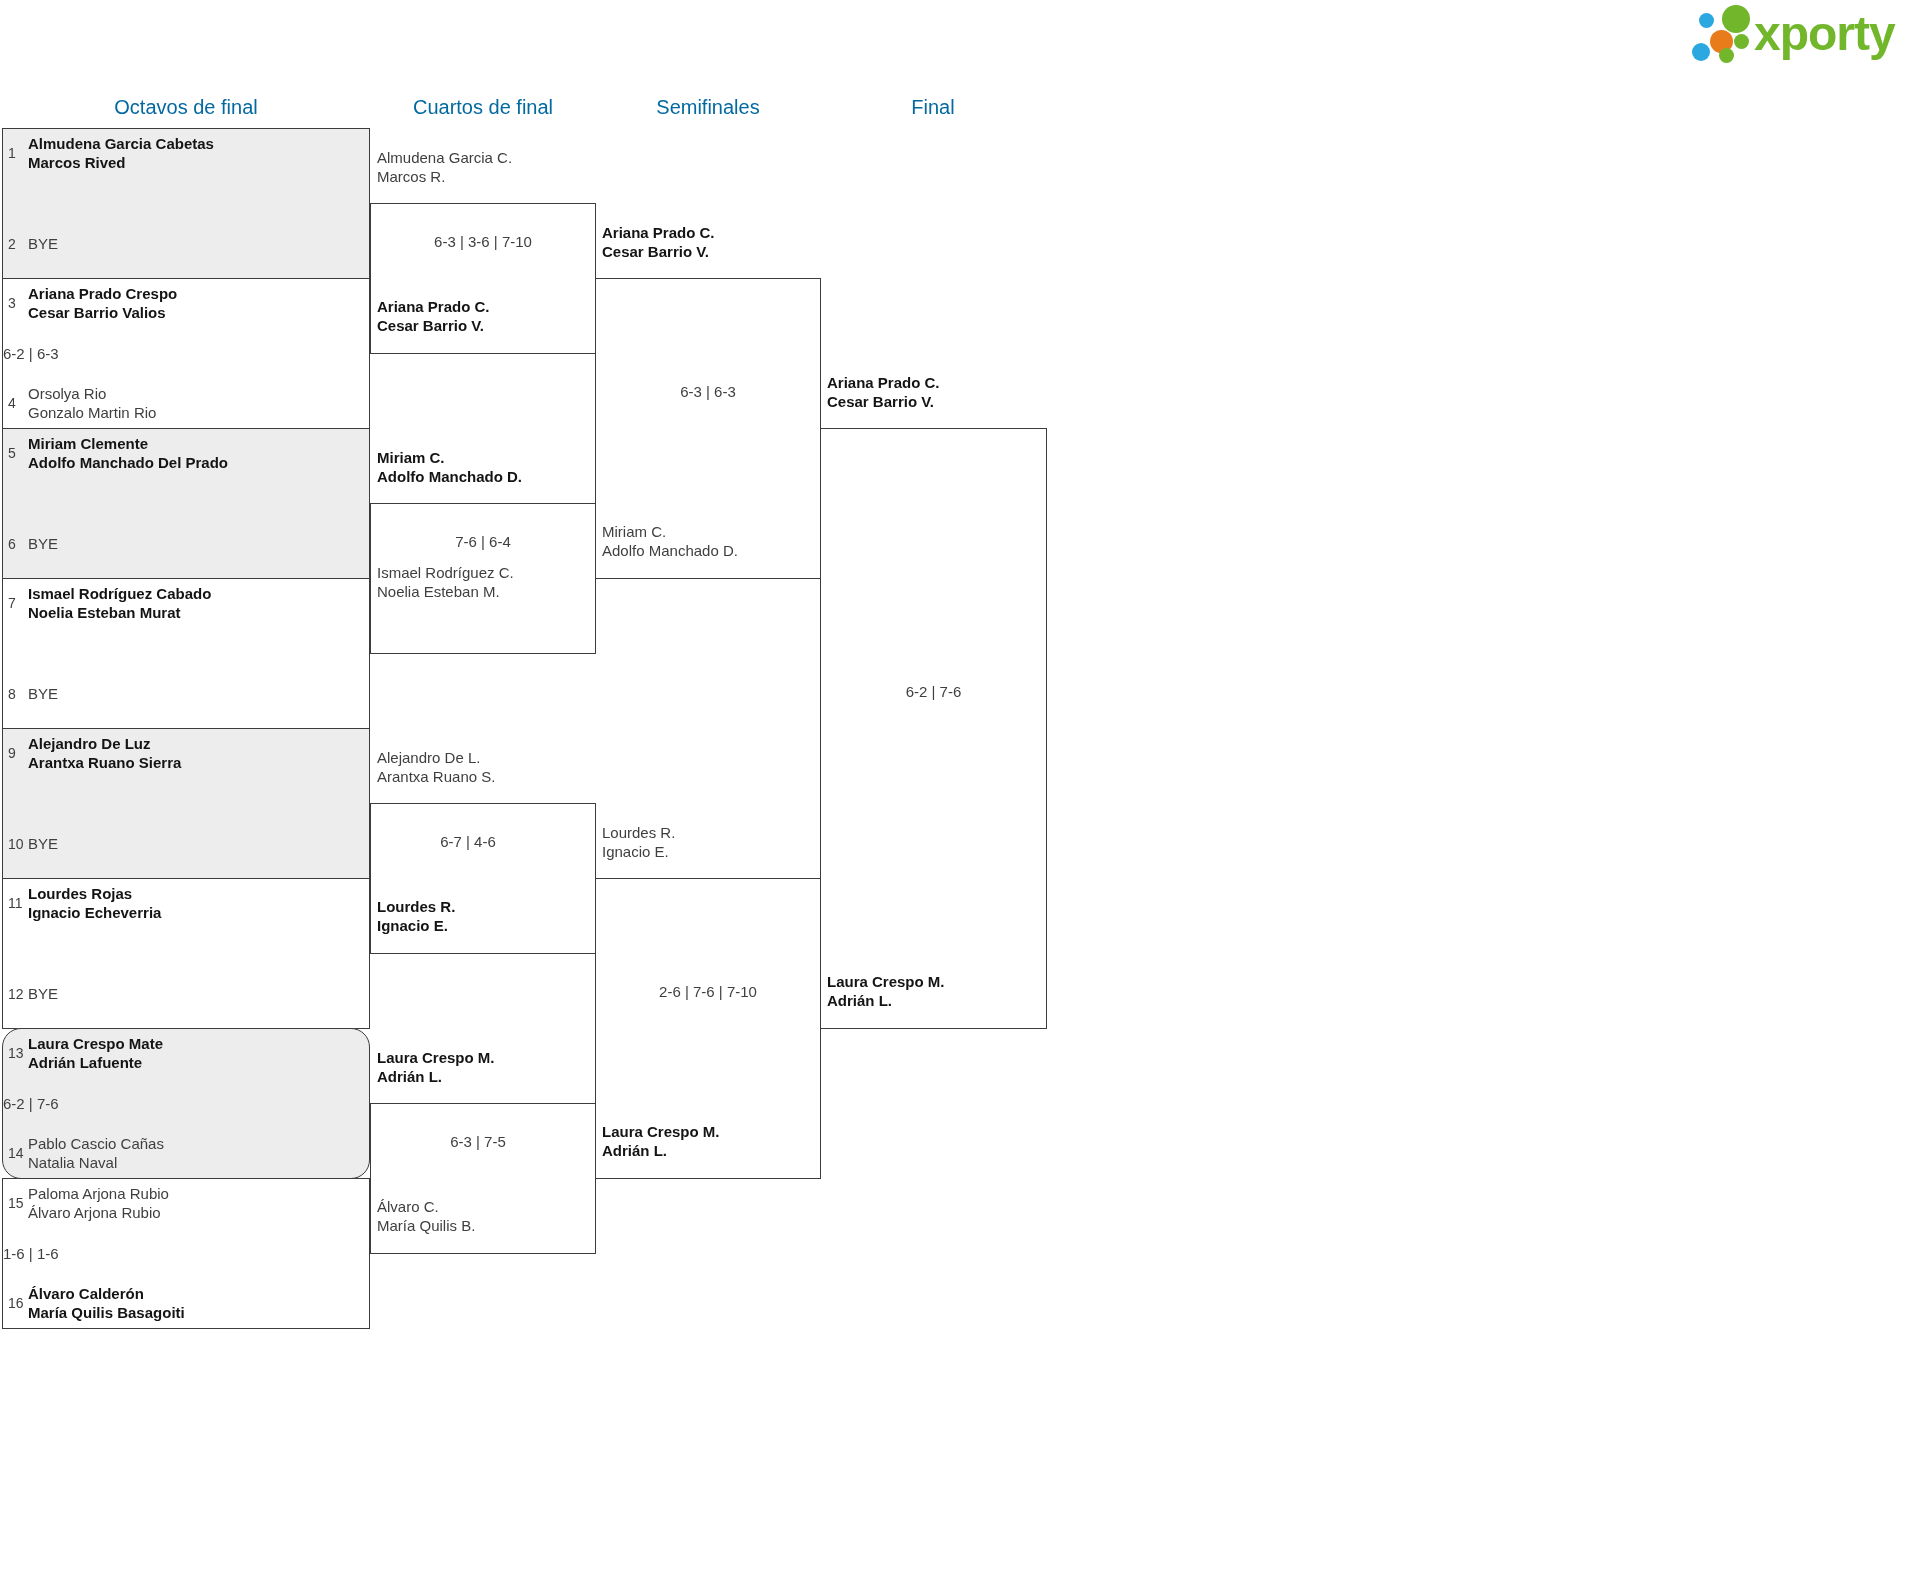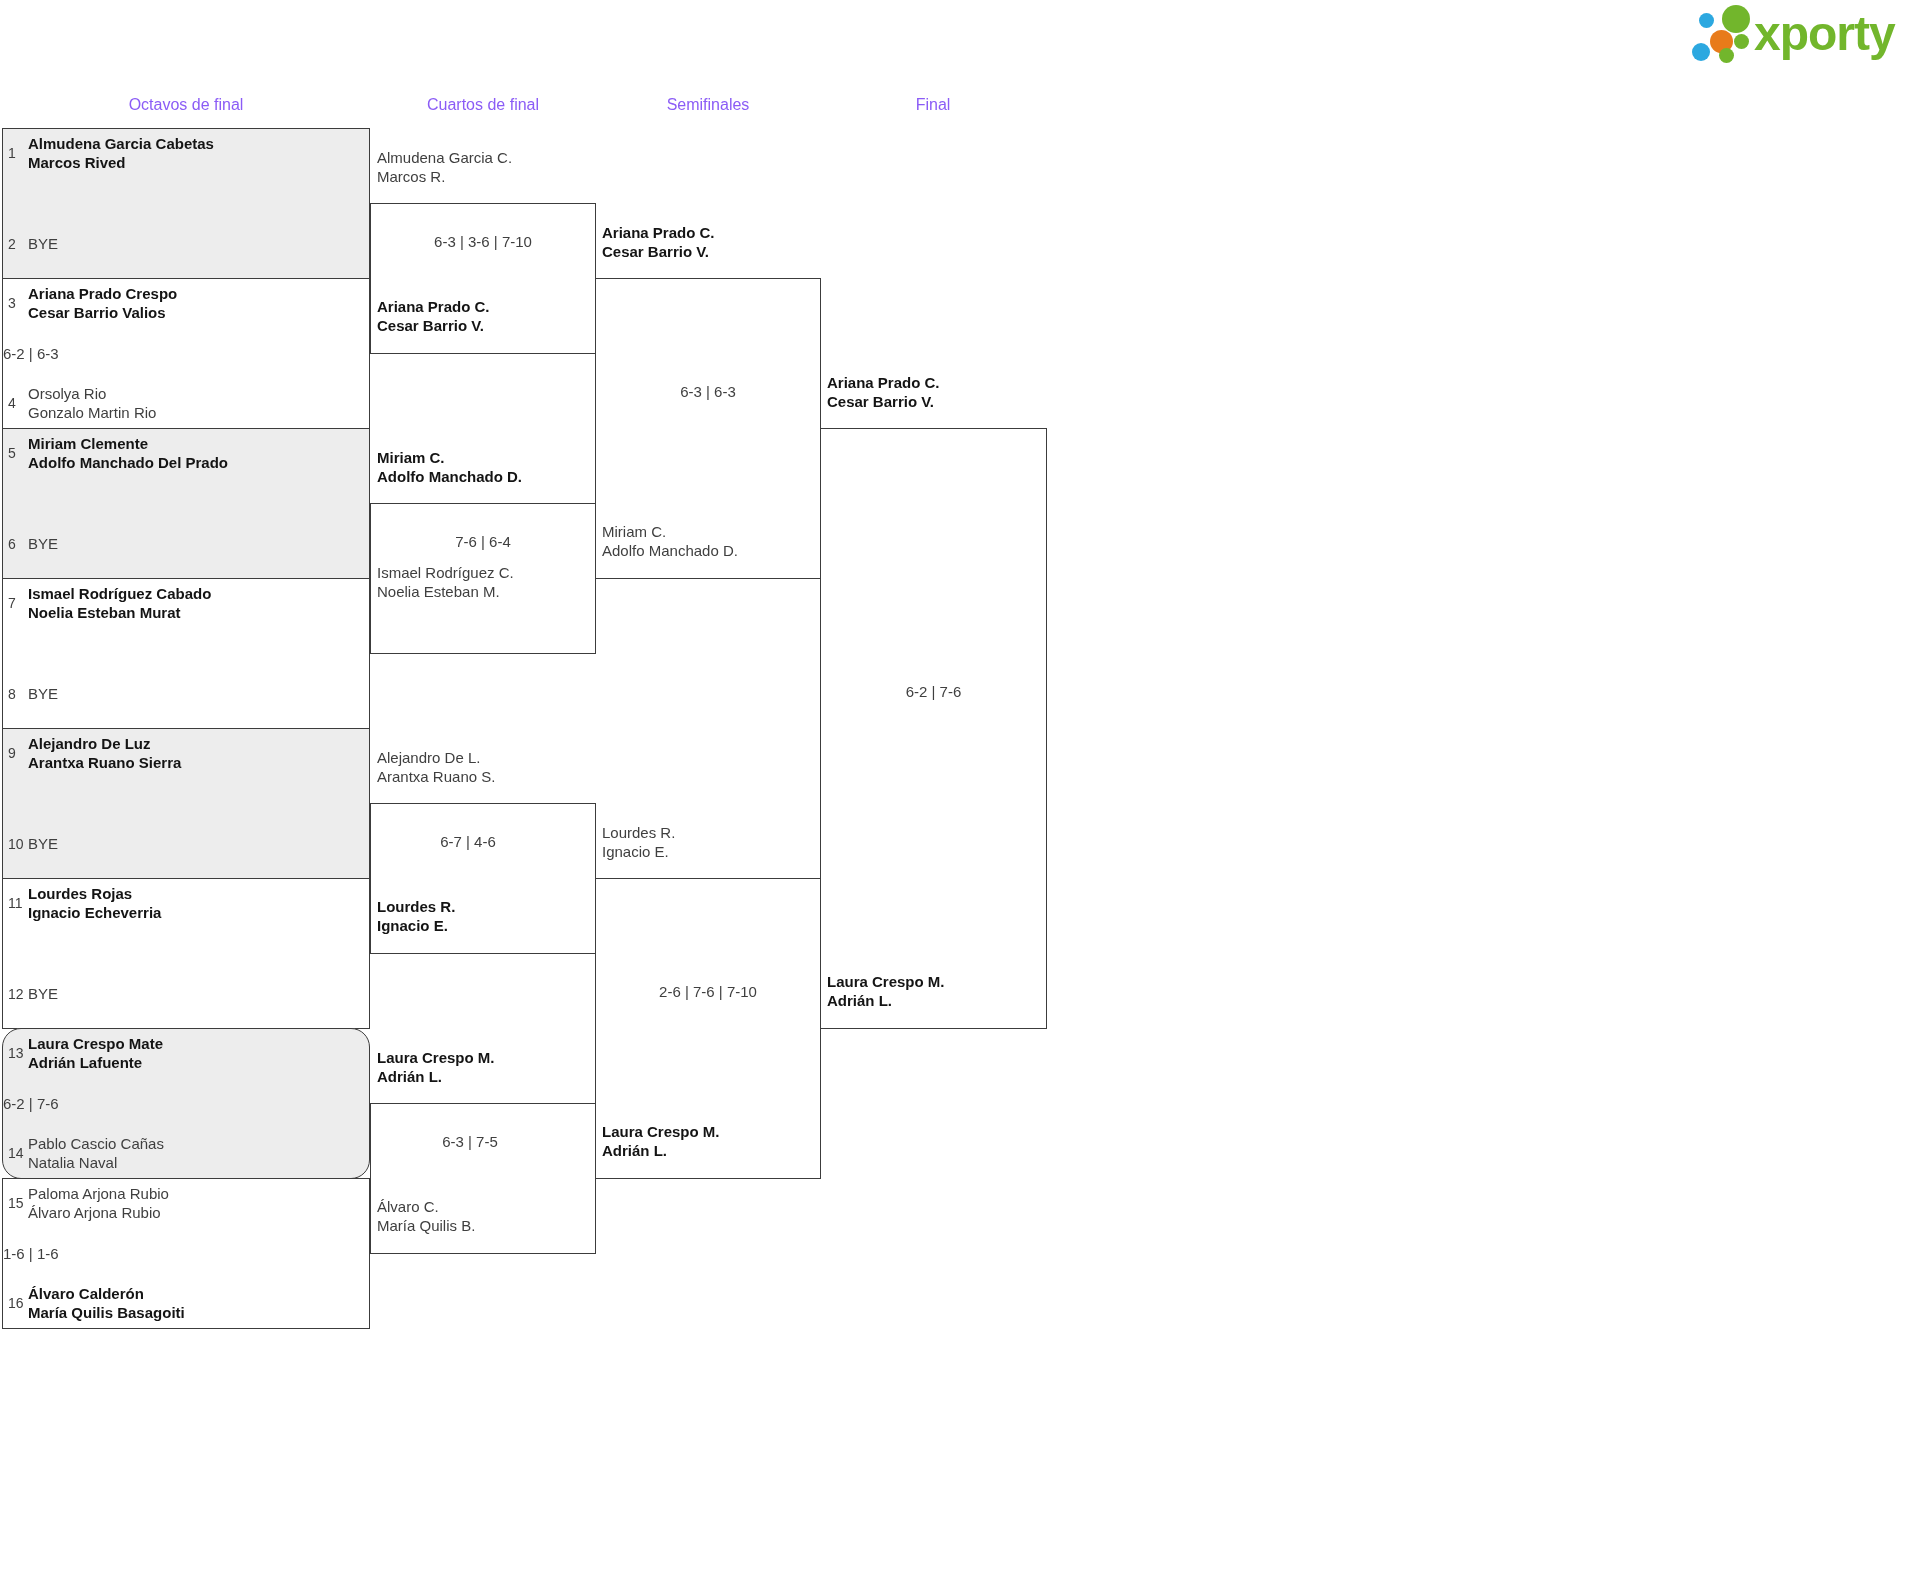--- a/index.html
+++ b/index.html
@@ -3,21 +3,21 @@
 <meta charset="utf-8">
 <style>
   html,body{margin:0;padding:0;background:#fff;}
   .page{position:relative;width:1920px;height:1591px;background:#ffffff;
         font-family:"Liberation Sans",sans-serif;color:#1e1e1e;overflow:hidden;}
 
   
   .title-block{position:absolute;left:4px;top:3px;font-size:26px;line-height:30px;font-weight:600;color:#1e1e1e;}
 
   
-  .col-header{position:absolute;top:96px;transform:translateX(-50%);font-size:16px;font-weight:400;color:#8b5cf6;white-space:nowrap;text-align:center;}
+  .col-header{position:absolute;top:96px;transform:translateX(-50%);font-size:20px;font-weight:400;color:#0369a1;white-space:nowrap;text-align:center;}
 
   
   .r16-box{position:absolute;left:2px;width:368px;height:151px;border:1px solid #3c3c3c;box-sizing:border-box;background:#ffffff;}
   .r16-box.shaded{background:#ededed;}
   .slot{position:absolute;left:5px;right:4px;display:flex;align-items:center;}
   .slot-top{top:5px;}
   .slot-bottom{top:105px;}
   .seed{flex:0 0 20px;font-size:14px;color:#3f3f3f;}
   .names{font-size:15px;line-height:19px;color:#3f3f3f;}
   .names.win{font-weight:700;color:#141414;}
@@ -223,21 +223,21 @@
           <div class="nline">Lourdes R.</div>
           <div class="nline">Ignacio E.</div>
         </div>
     </div>
       <div>
       <div class="cell-rect" style="left: 370px; top: 1103px; width: 226px; height: 151px;"></div>
       <div class="cell-team cell-team-top win" style="left: 377px; top: 1048px;">
           <div class="nline">Laura Crespo M.</div>
           <div class="nline">Adrián L.</div>
         </div>
-      <div class="cell-score" style="left: 370px; width: 200px; top: 1133px;">6-3 | 7-5</div>
+      <div class="cell-score" style="left: 370px; width: 200px; top: 1133px; padding-left: 8px;">6-3 | 7-5</div>
       <div class="cell-team cell-team-bottom" style="left: 377px; top: 1197px;">
           <div class="nline">Álvaro C.</div>
           <div class="nline">María Quilis B.</div>
         </div>
     </div>
       <div>
       <div class="cell-rect" style="left: 595px; top: 278px; width: 226px; height: 301px;"></div>
       <div class="cell-team cell-team-top win" style="left: 602px; top: 223px;">
           <div class="nline">Ariana Prado C.</div>
           <div class="nline">Cesar Barrio V.</div>

